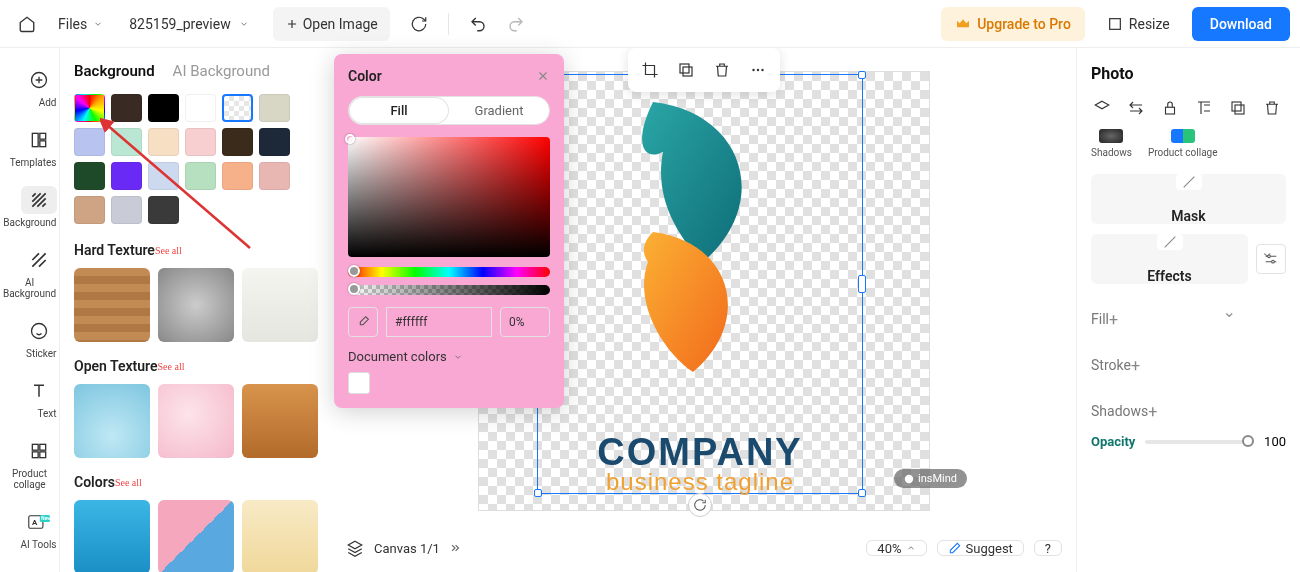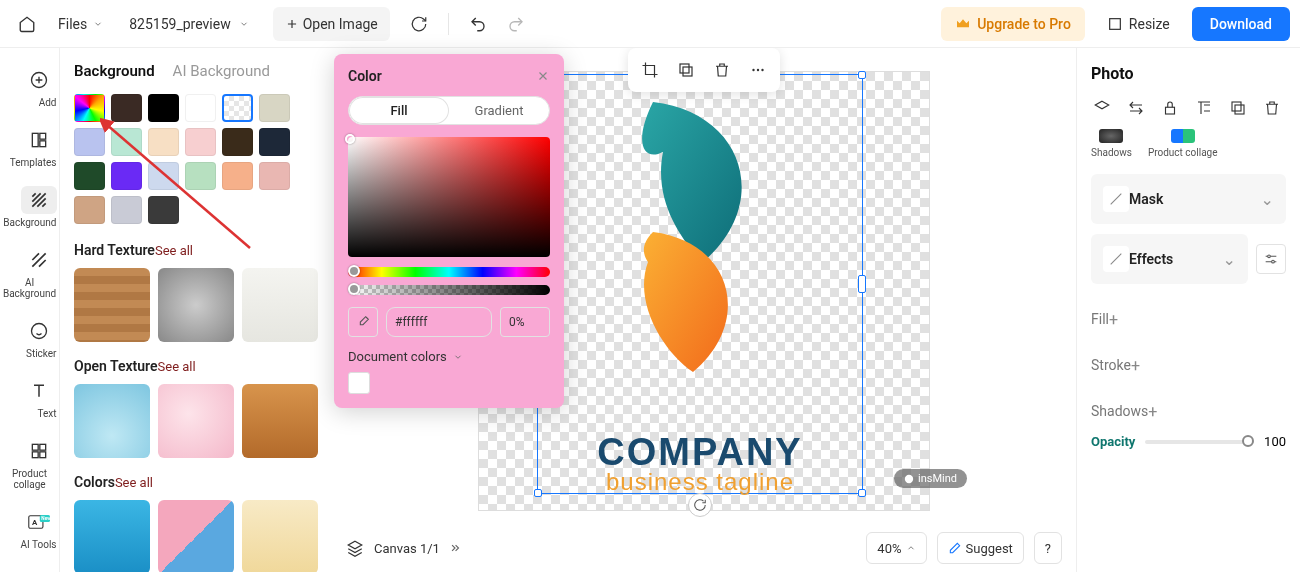--- a/index.html
+++ b/index.html
@@ -26,52 +26,52 @@
 .bg-panel { width: 272px; padding: 14px 14px 0 14px; overflow: hidden; position: relative; }
 .bg-tabs { display: flex; gap: 18px; margin-bottom: 14px; }
 .bg-tab { font-size: 15px; color: #999; cursor: pointer; }
 .bg-tab.active { color: #111; font-weight: 600; }
 .swatch-grid { display: flex; flex-wrap: wrap; gap: 6px; margin-bottom: 18px; }
 .swatch { width: 31px; height: 28px; border-radius: 4px; cursor: pointer; border: 1px solid rgba(0,0,0,0.06); }
 .swatch.rainbow { background: conic-gradient(red,orange,yellow,lime,cyan,blue,magenta,red); }
 .swatch.transparent { background: repeating-conic-gradient(#e6e6e6 0 25%, #fff 0 50%) 0 0/10px 10px; border: 2px solid #1677ff; }
 .section-hd { display: flex; align-items: center; margin-bottom: 10px; }
 .section-title { font-size: 14px; font-weight: 600; color: #222; }
-.see-all { font-size: 13px; color: #7f1d1d; cursor: pointer; }
+.see-all { font-size: 10px; color: #ef4444; cursor: pointer; font-family: Liberation Serif, serif; }
 .tex-row { display: flex; gap: 8px; margin-bottom: 16px; }
 .tex { width: 76px; height: 74px; border-radius: 6px; cursor: pointer; }
 
 .canvas-area { flex: 1; background: #fff; position: relative; display: flex; flex-direction: column; }
 .canvas-wrap { flex: 1; display: flex; align-items: center; justify-content: center; position: relative; }
 .artboard { width: 450px; height: 438px; background: repeating-conic-gradient(#e0e0e0 0 25%, #fff 0 50%) 0 0/18px 18px; position: relative; box-shadow: 0 0 0 1px #ddd; margin-top: 10px; }
 .selection { position: absolute; left: 58px; top: 2px; width: 326px; height: 420px; border: 1px solid #1677ff; }
 .sel-handle { position: absolute; width: 8px; height: 8px; background: #fff; border: 1px solid #1677ff; border-radius: 2px; }
 .logo-body { position: absolute; left: 114px; top: 20px; width: 180px; height: 290px; }
 .brand-txt { position: absolute; bottom: 14px; left: 58px; width: 326px; text-align: center; }
 .brand1 { font-size: 38px; font-weight: 700; color: #1a4a6e; letter-spacing: 2px; font-family: Arial, sans-serif; }
 .brand2 { font-size: 24px; color: #f0a030; letter-spacing: 1px; margin-top: -6px; font-family: Arial, sans-serif; }
 .floating-toolbar { position: absolute; top: 0; left: 50%; transform: translateX(-50%); display: flex; gap: 4px; background: #fff; padding: 6px; border-radius: 8px; box-shadow: 0 2px 12px rgba(0,0,0,0.12); z-index: 3; }
 .ft-btn { width: 32px; height: 32px; display: flex; align-items: center; justify-content: center; cursor: pointer; border-radius: 6px; }
 .rotate-handle { position: absolute; bottom: -24px; left: 50%; transform: translateX(-50%); width: 24px; height: 24px; background: #fff; border: 1px solid #ccc; border-radius: 50%; display: flex; align-items: center; justify-content: center; }
 .watermark { position: absolute; right: -38px; bottom: 22px; background: rgba(100,100,100,0.7); color: #fff; font-size: 11px; padding: 3px 10px; border-radius: 10px; display: flex; align-items: center; gap: 4px; }
 
 .canvas-footer { height: 48px; display: flex; align-items: center; padding: 0 14px; gap: 10px; }
 .cv-chip { display: flex; align-items: center; gap: 8px; font-size: 13px; color: #333; }
-.zoom-box, .suggest-box, .help-box { display: flex; align-items: center; gap: 4px; padding: 0 10px; height: 32px; border: 1px solid #e2e2e2; border-radius: 6px; font-size: 13px; color: #333; cursor: pointer; }
+.zoom-box, .suggest-box, .help-box { display: flex; align-items: center; gap: 4px; padding: 0 10px; height: 16px; border: 1px solid #e2e2e2; border-radius: 6px; font-size: 13px; color: #333; cursor: pointer; }
 .cf-right { margin-left: auto; display: flex; align-items: center; gap: 10px; }
 
 .right-panel { width: 224px; border-left: 1px solid #eee; padding: 16px 14px; overflow: hidden; }
 .rp-title { font-size: 16px; font-weight: 700; color: #111; margin-bottom: 14px; }
 .rp-icons { display: flex; gap: 12px; margin-bottom: 10px; }
 .rp-ic { width: 22px; height: 22px; display: flex; align-items: center; justify-content: center; cursor: pointer; }
 .rp-minis { display: flex; gap: 16px; margin-bottom: 16px; }
 .rp-mini { display: flex; flex-direction: column; align-items: center; gap: 4px; cursor: pointer; }
 .rp-mini-ic { width: 24px; height: 14px; border-radius: 3px; }
 .rp-mini-lbl { font-size: 10px; color: #555; text-align: center; line-height: 1.1; }
-.rp-row { height: 50px; background: #f6f6f6; border-radius: 6px; display: flex; align-items: center; padding: 0 12px; gap: 0; margin-bottom: 10px; cursor: pointer; }
+.rp-row { height: 50px; background: #f6f6f6; border-radius: 6px; display: flex; align-items: center; padding: 0 12px; gap: 18px; margin-bottom: 10px; cursor: pointer; flex-direction: column; }
 .rp-row-ic { width: 26px; height: 26px; background: #fff; border-radius: 4px; display: flex; align-items: center; justify-content: center; }
 .rp-row-lbl { font-size: 14px; font-weight: 600; color: #222; }
 .rp-row .chev { margin-left: auto; color: #999; }
 .rp-settings { margin-left: 8px; width: 30px; height: 30px; display: flex; align-items: center; justify-content: center; cursor: pointer; border: 1px solid #e2e2e2; border-radius: 4px; }
 .rp-prop { display: flex; align-items: center; justify-content: flex-start; height: 46px; font-size: 14px; color: #777; cursor: pointer; }
 .rp-prop .plus { color: #888; font-size: 16px; }
 .rp-opacity { display: flex; align-items: center; gap: 10px; font-size: 13px; }
 .rp-slider { flex: 1; height: 4px; background: #e6e6e6; border-radius: 2px; position: relative; }
 .rp-slider-knob { position: absolute; right: 0; top: -5px; width: 12px; height: 12px; border: 2px solid #888; background: #fff; border-radius: 50%; }
 
@@ -83,21 +83,21 @@
 .cp-tab { flex: 1; text-align: center; padding: 6px 0; font-size: 13px; color: #666; cursor: pointer; }
 .cp-tab.active { background: #fff; color: #222; font-weight: 500; box-shadow: 0 0 0 1px #e2e2e2 inset; border-radius: 16px; }
 .sat-box { width: 100%; height: 120px; border-radius: 4px; position: relative; margin-bottom: 10px; background: linear-gradient(to top, #000, transparent), linear-gradient(to right, #fff, #ff0000); }
 .sat-cursor { position: absolute; width: 10px; height: 10px; border: 2px solid #fff; border-radius: 50%; left: -3px; top: -3px; box-shadow: 0 0 2px rgba(0,0,0,0.5); }
 .hue-bar { height: 10px; border-radius: 10px; background: linear-gradient(to right, red, yellow, lime, cyan, blue, magenta, red); margin-bottom: 8px; position: relative; }
 .alpha-bar { height: 10px; border-radius: 10px; background: repeating-conic-gradient(#ccc 0 25%, #fff 0 50%) 0 0/8px 8px; margin-bottom: 12px; position: relative; }
 .alpha-overlay { position: absolute; inset: 0; border-radius: 10px; background: linear-gradient(to right, transparent, #000); }
 .bar-knob { position: absolute; left: 0; top: -2px; width: 12px; height: 12px; border: 2px solid #fff; border-radius: 50%; background: #999; box-shadow: 0 0 2px rgba(0,0,0,0.4); }
 .hex-row { display: flex; gap: 8px; align-items: center; margin-bottom: 12px; }
 .eyedrop { width: 30px; height: 30px; border: 1px solid #e2e2e2; border-radius: 4px; display: flex; align-items: center; justify-content: center; cursor: pointer; }
-.hex-input { flex: 1; height: 30px; border: 1px solid #e2e2e2; border-radius: 9px; padding: 0 8px; font-size: 12px; color: #333; display: flex; align-items: center; }
+.hex-input { flex: 1; height: 30px; border: 1px solid #e2e2e2; border-radius: 0; padding: 0 8px; font-size: 12px; color: #333; display: flex; align-items: center; }
 .alpha-input { width: 50px; height: 30px; border: 1px solid #e2e2e2; border-radius: 4px; padding: 0 8px; font-size: 12px; color: #333; display: flex; align-items: center; }
 .doc-colors-hd { display: flex; align-items: center; gap: 6px; font-size: 13px; color: #333; cursor: pointer; margin-bottom: 8px; }
 .doc-color-sw { width: 22px; height: 22px; border: 1px solid #ddd; border-radius: 3px; background: #fff; }
 
 .annotate-arrow { position: absolute; left: 100px; top: 118px; z-index: 30; pointer-events: none; }
 
 svg { display: block; }
 </style>
 </head>
 <body>

